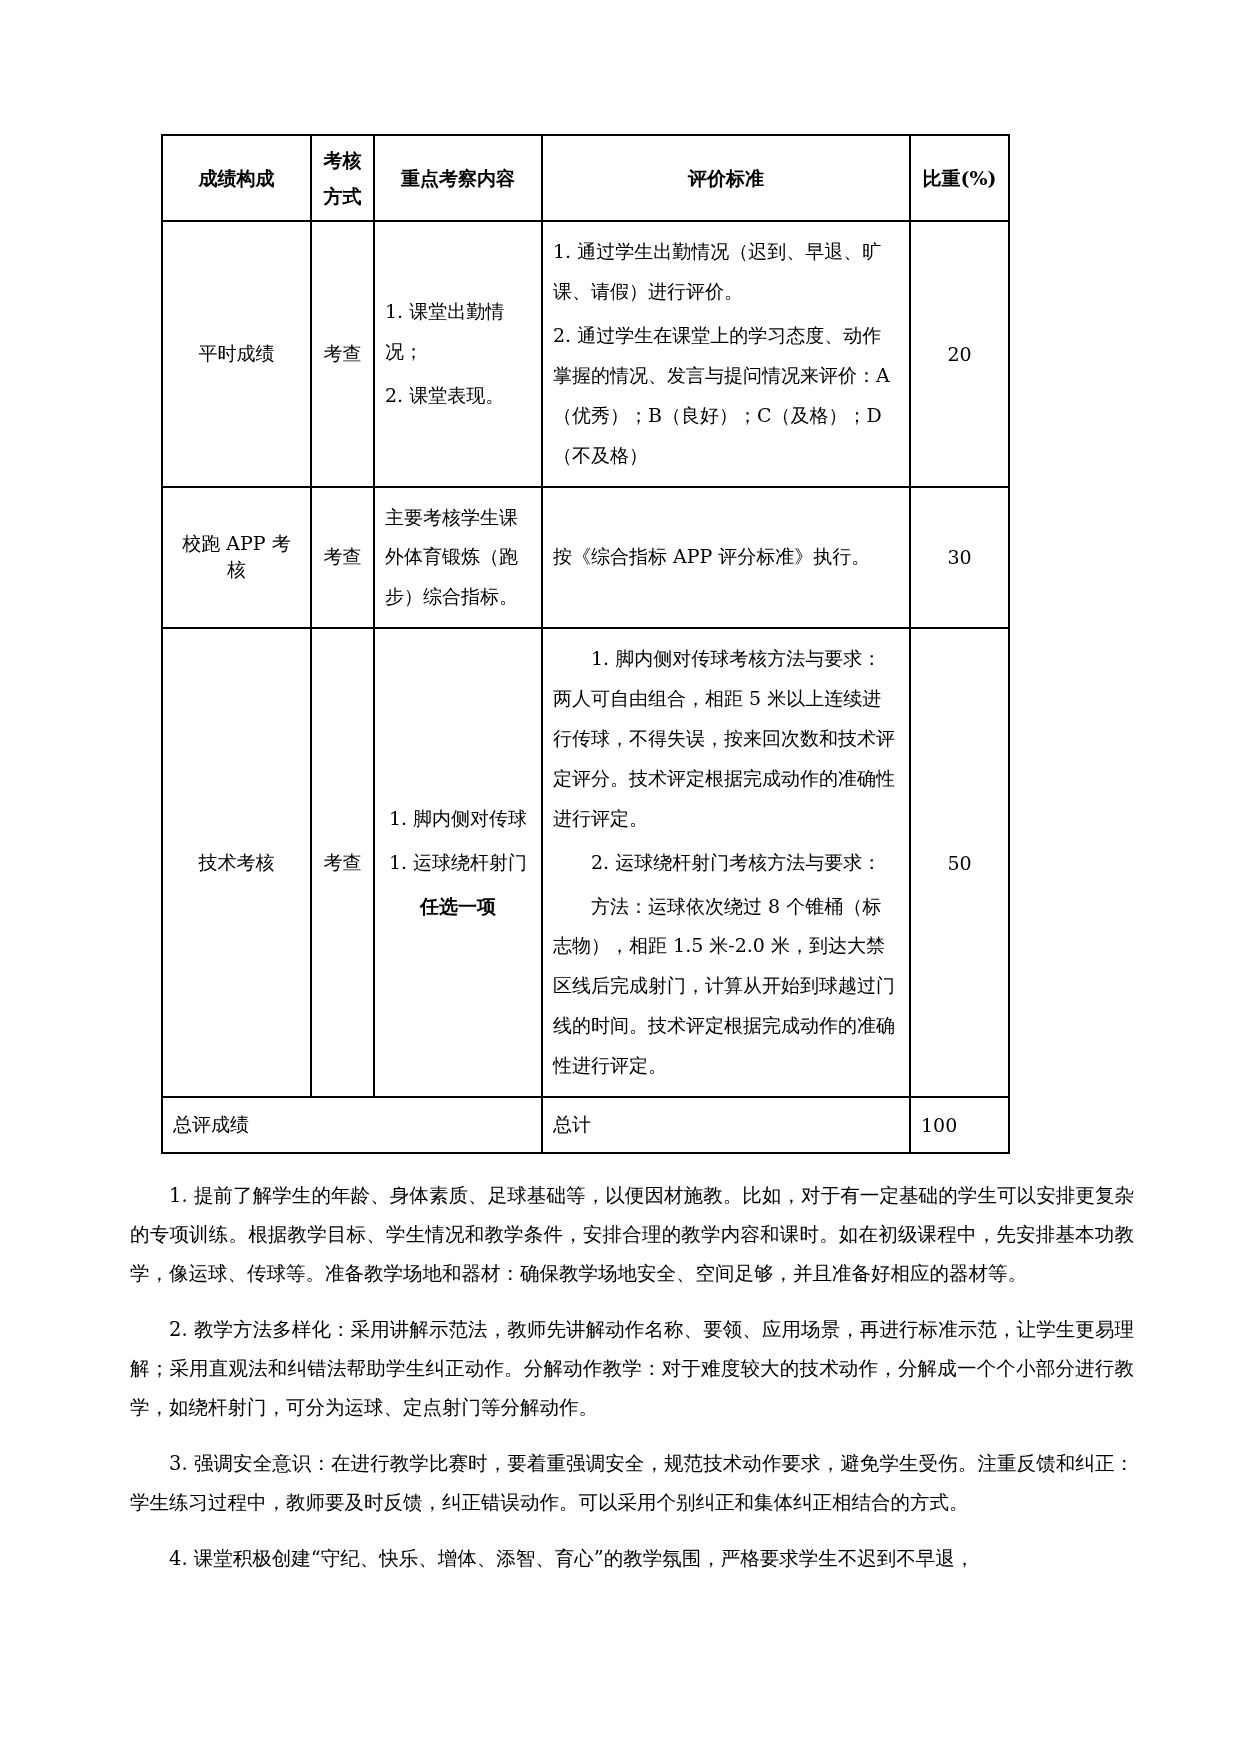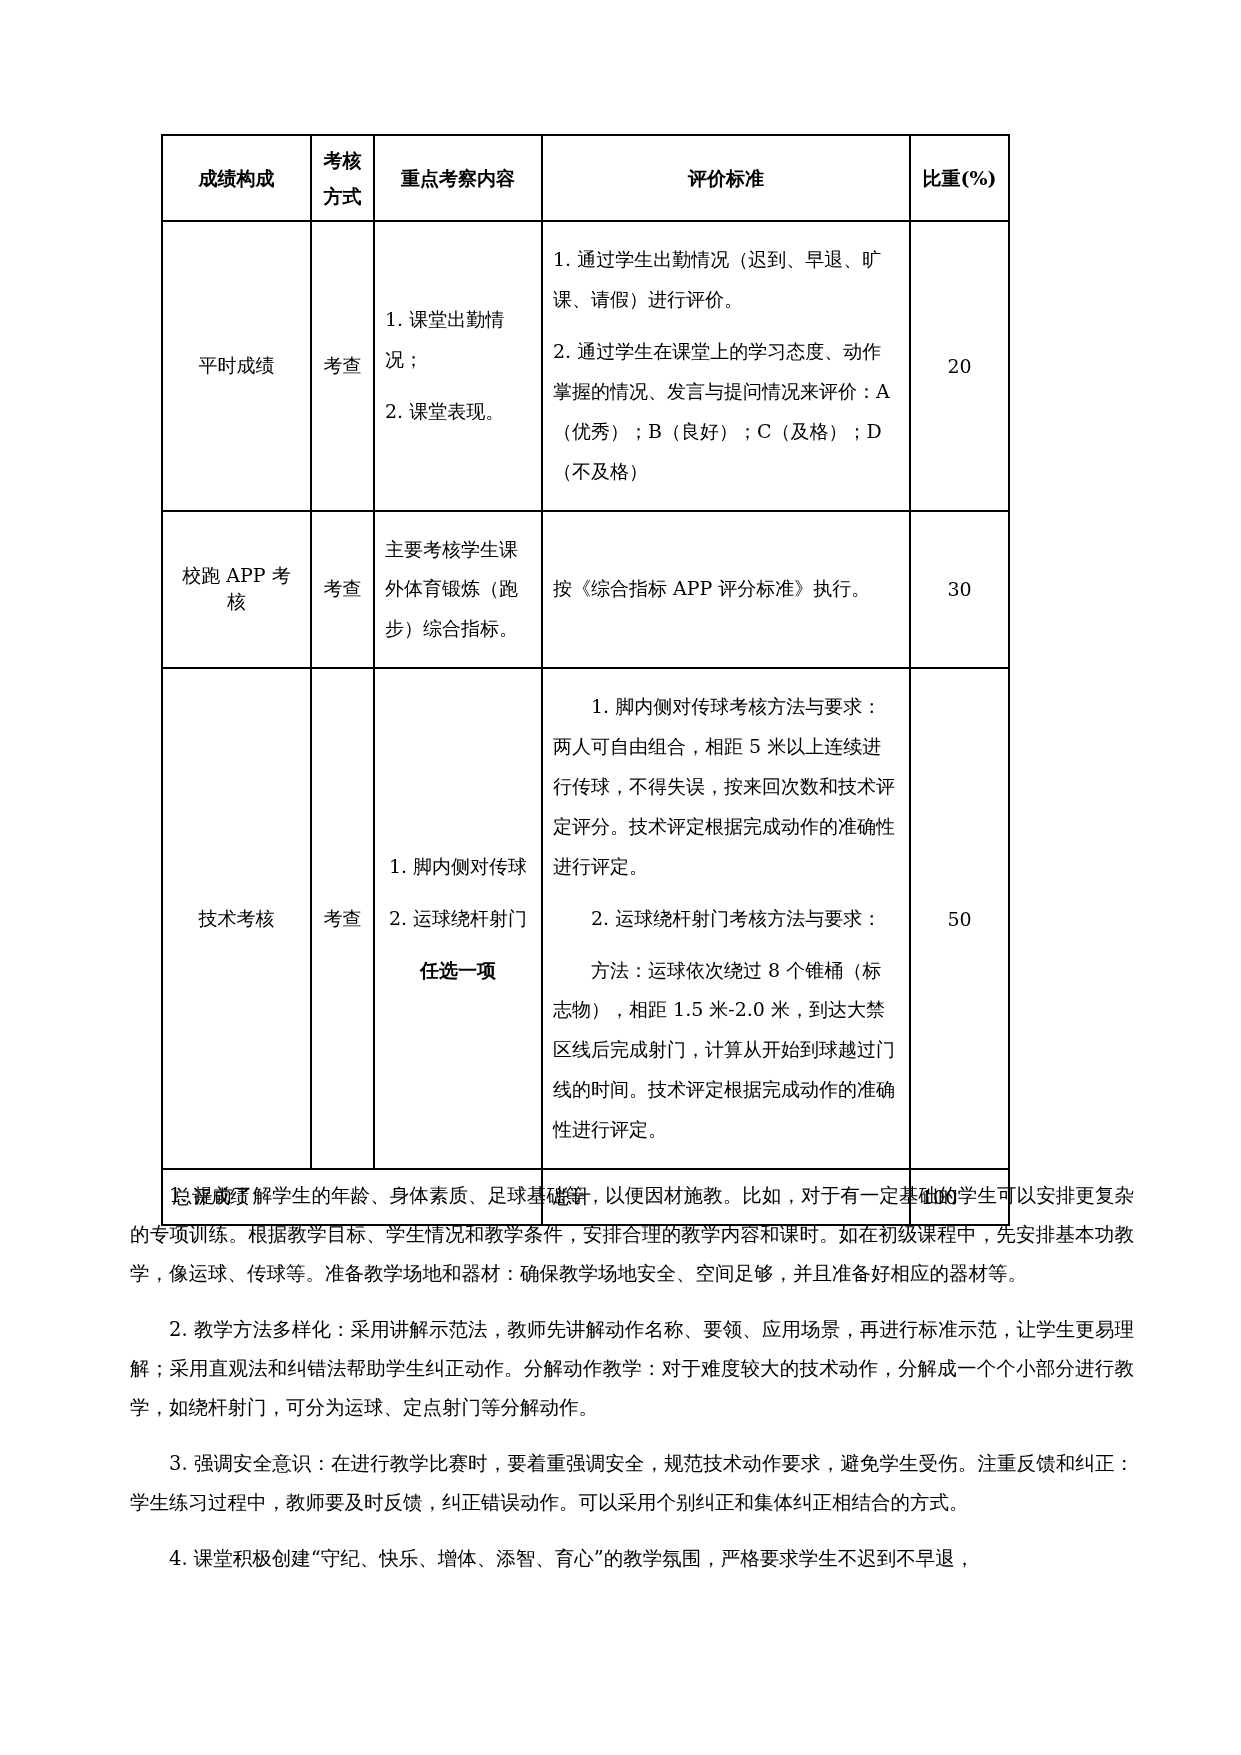--- a/index.html
+++ b/index.html
@@ -14,21 +14,21 @@
   table.grading td, table.grading th {
     border:2px solid #000; box-sizing:border-box;
     font-size:19px; font-weight:normal; vertical-align:middle;
     padding:6px 10px; word-break:break-all;
   }
   table.grading th {
     font-weight:bold; text-align:center; line-height:1.9;
     height:74px; font-family:"DejaVu Serif","Liberation Serif",serif;
   }
   .c-center { text-align:center; }
-  td.cell p { margin:12px 0; line-height:2.1; text-align:left; }
+  td.cell p { margin:4px 0; line-height:2.1; text-align:left; }
   td.cell p.indent { text-indent:2em; }
   td.cell p.bold { font-weight:bold; text-align:center; }
   td.cell p.centered { text-align:center; }
   tr.r1 { height:224px; }
   tr.r2 { height:102px; }
   tr.r3 { height:410px; }
   tr.rf { height:56px; }
   tr.rf td { }
   
   .section { position:absolute; top:1176px; left:130px; width:1004px; }
@@ -93,21 +93,21 @@
             <p>按《综合指标 APP 评分标准》执行。</p>
           </td>
           <td class="c-center">30</td>
         </tr>
 
         <tr class="r3">
           <td class="c-center">技术考核</td>
           <td class="c-center">考查</td>
           <td class="cell">
             <p class="centered">1. 脚内侧对传球</p>
-            <p class="centered">2. 运球绕杆射门</p>
+            <p class="centered">1. 运球绕杆射门</p>
             <p class="bold">任选一项</p>
           </td>
           <td class="cell">
             <p class="indent">1. 脚内侧对传球考核方法与要求：两人可自由组合，相距 5 米以上连续进行传球，不得失误，按来回次数和技术评定评分。技术评定根据完成动作的准确性进行评定。</p>
             <p class="indent">2. 运球绕杆射门考核方法与要求：</p>
             <p class="indent">方法：运球依次绕过 8 个锥桶（标志物），相距 1.5 米-2.0 米，到达大禁区线后完成射门，计算从开始到球越过门线的时间。技术评定根据完成动作的准确性进行评定。</p>
           </td>
           <td class="c-center">50</td>
         </tr>
 

